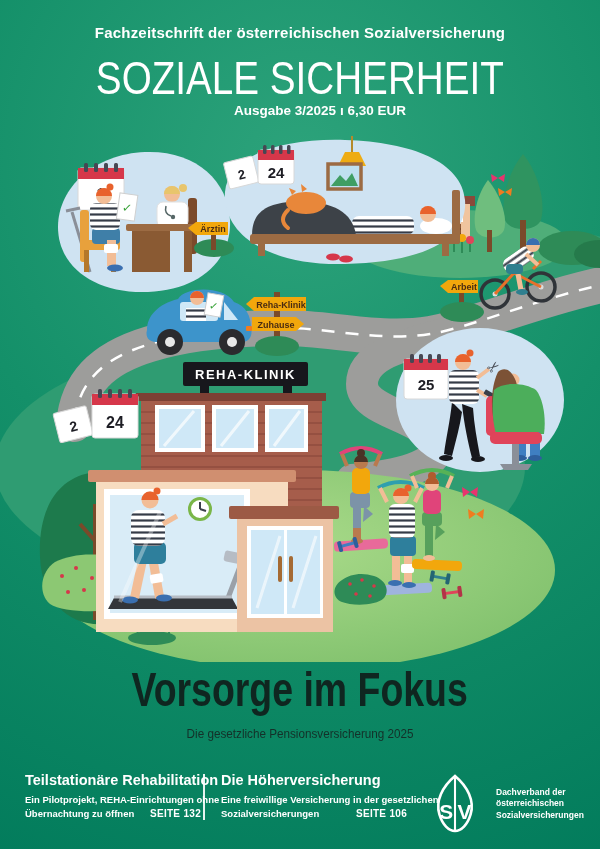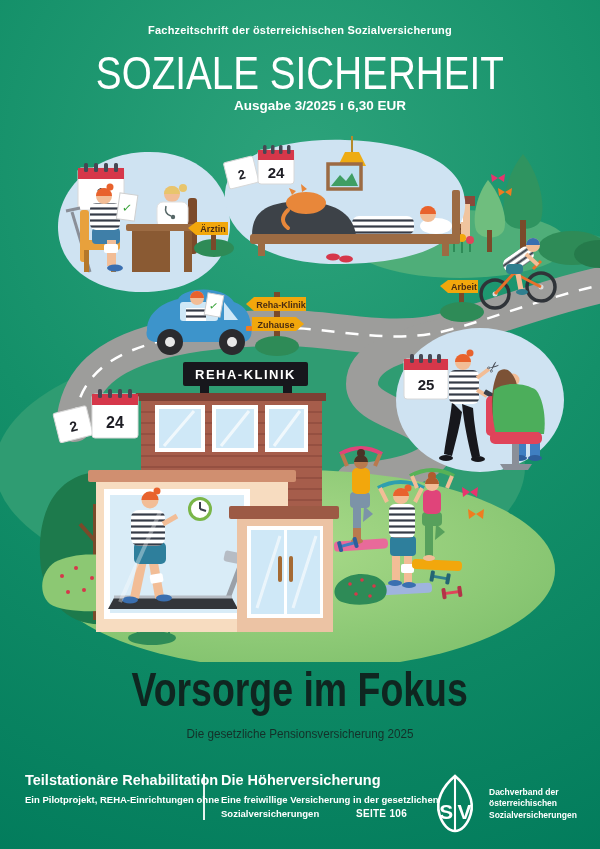--- a/index.html
+++ b/index.html
@@ -3,21 +3,21 @@
 <meta charset="utf-8">
 <style>
   html,body{margin:0;padding:0;}
   .page{
     position:relative;width:600px;height:849px;overflow:hidden;
     font-family:"Liberation Sans","DejaVu Sans",sans-serif;
     background:radial-gradient(ellipse 130% 95% at 50% 20%, #2da37b 0%, #149069 45%, #00795a 100%);
   }
   
   .masthead{position:absolute;top:24px;left:0;width:600px;text-align:center;color:#fff;}
-  .tagline{font-size:11px;font-weight:700;letter-spacing:.2px;}
+  .tagline{font-size:15px;font-weight:700;letter-spacing:.2px;}
   .mag-title{margin-top:14px;white-space:nowrap;font-size:46px;font-weight:400;line-height:1.02;}
   .mag-title .cond{display:inline-block;transform:scaleX(.84);transform-origin:center;}
   .issue{margin-top:1px;font-size:13.5px;font-weight:700;margin-left:40px;}
   
   .illustration{position:absolute;top:132px;left:0;}
   .illustration text{font-family:"Liberation Sans","DejaVu Sans",sans-serif;}
   
   .feature{position:absolute;top:664px;left:0;width:600px;text-align:center;}
   .feature-title{white-space:nowrap;font-size:48px;font-weight:700;color:#0f2620;line-height:1.1;}
   .feature-title .cond{display:inline-block;transform:scaleX(.78);transform-origin:center;}
@@ -26,21 +26,21 @@
   
   .footer{position:absolute;top:772px;left:25px;width:565px;display:flex;align-items:flex-start;color:#fff;}
   .foot-col{width:176px;}
   .foot-col.right{width:186px;}
   .foot-title{font-size:14.5px;font-weight:700;margin-bottom:5px;white-space:nowrap;}
   .foot-line{font-size:9.5px;font-weight:700;line-height:1.45;white-space:nowrap;}
   .foot-row{display:flex;justify-content:space-between;align-items:baseline;}
   .foot-page{font-size:10px;font-weight:700;letter-spacing:.3px;}
   .foot-divider{width:2px;height:46px;background:rgba(255,255,255,.9);margin:2px 16px 0 2px;}
   .foot-logo{display:flex;align-items:center;margin-left:22px;margin-top:0;}
-  .logo-caption{font-size:8.5px;font-weight:700;line-height:1.3;margin-left:8px;}
+  .logo-caption{font-size:8.5px;font-weight:700;line-height:1.3;margin-left:15px;}
 </style>
 </head>
 <body>
 
 <div class="page">
 
   <header class="masthead">
     <div class="tagline">Fachzeitschrift der österreichischen Sozialversicherung</div>
     <div class="mag-title"><span class="cond">SOZIALE SICHERHEIT</span></div>
     <div class="issue">Ausgabe 3/2025 ı 6,30 EUR</div>
@@ -506,20 +506,24 @@
 
   <section class="feature">
     <h1 class="feature-title" style="margin:0"><span class="cond">Vorsorge im Fokus</span></h1>
     <div class="feature-sub"><span class="cond">Die gesetzliche Pensionsversicherung 2025</span></div>
   </section>
 
   <footer class="footer">
     <div class="foot-col">
       <div class="foot-title">Teilstationäre Rehabilitation</div>
       <div class="foot-line">Ein Pilotprojekt, REHA-Einrichtungen ohne</div>
+      <div class="foot-line foot-row">
+        <span>Übernachtung zu öffnen</span>
+        <span class="foot-page">SEITE 132</span>
+      </div>
     </div>
     <div class="foot-divider"></div>
     <div class="foot-col right">
       <div class="foot-title">Die Höherversicherung</div>
       <div class="foot-line">Eine freiwillige Versicherung in der gesetzlichen</div>
       <div class="foot-line foot-row">
         <span>Sozialversicherungen</span>
         <span class="foot-page">SEITE 106</span>
       </div>
     </div>

